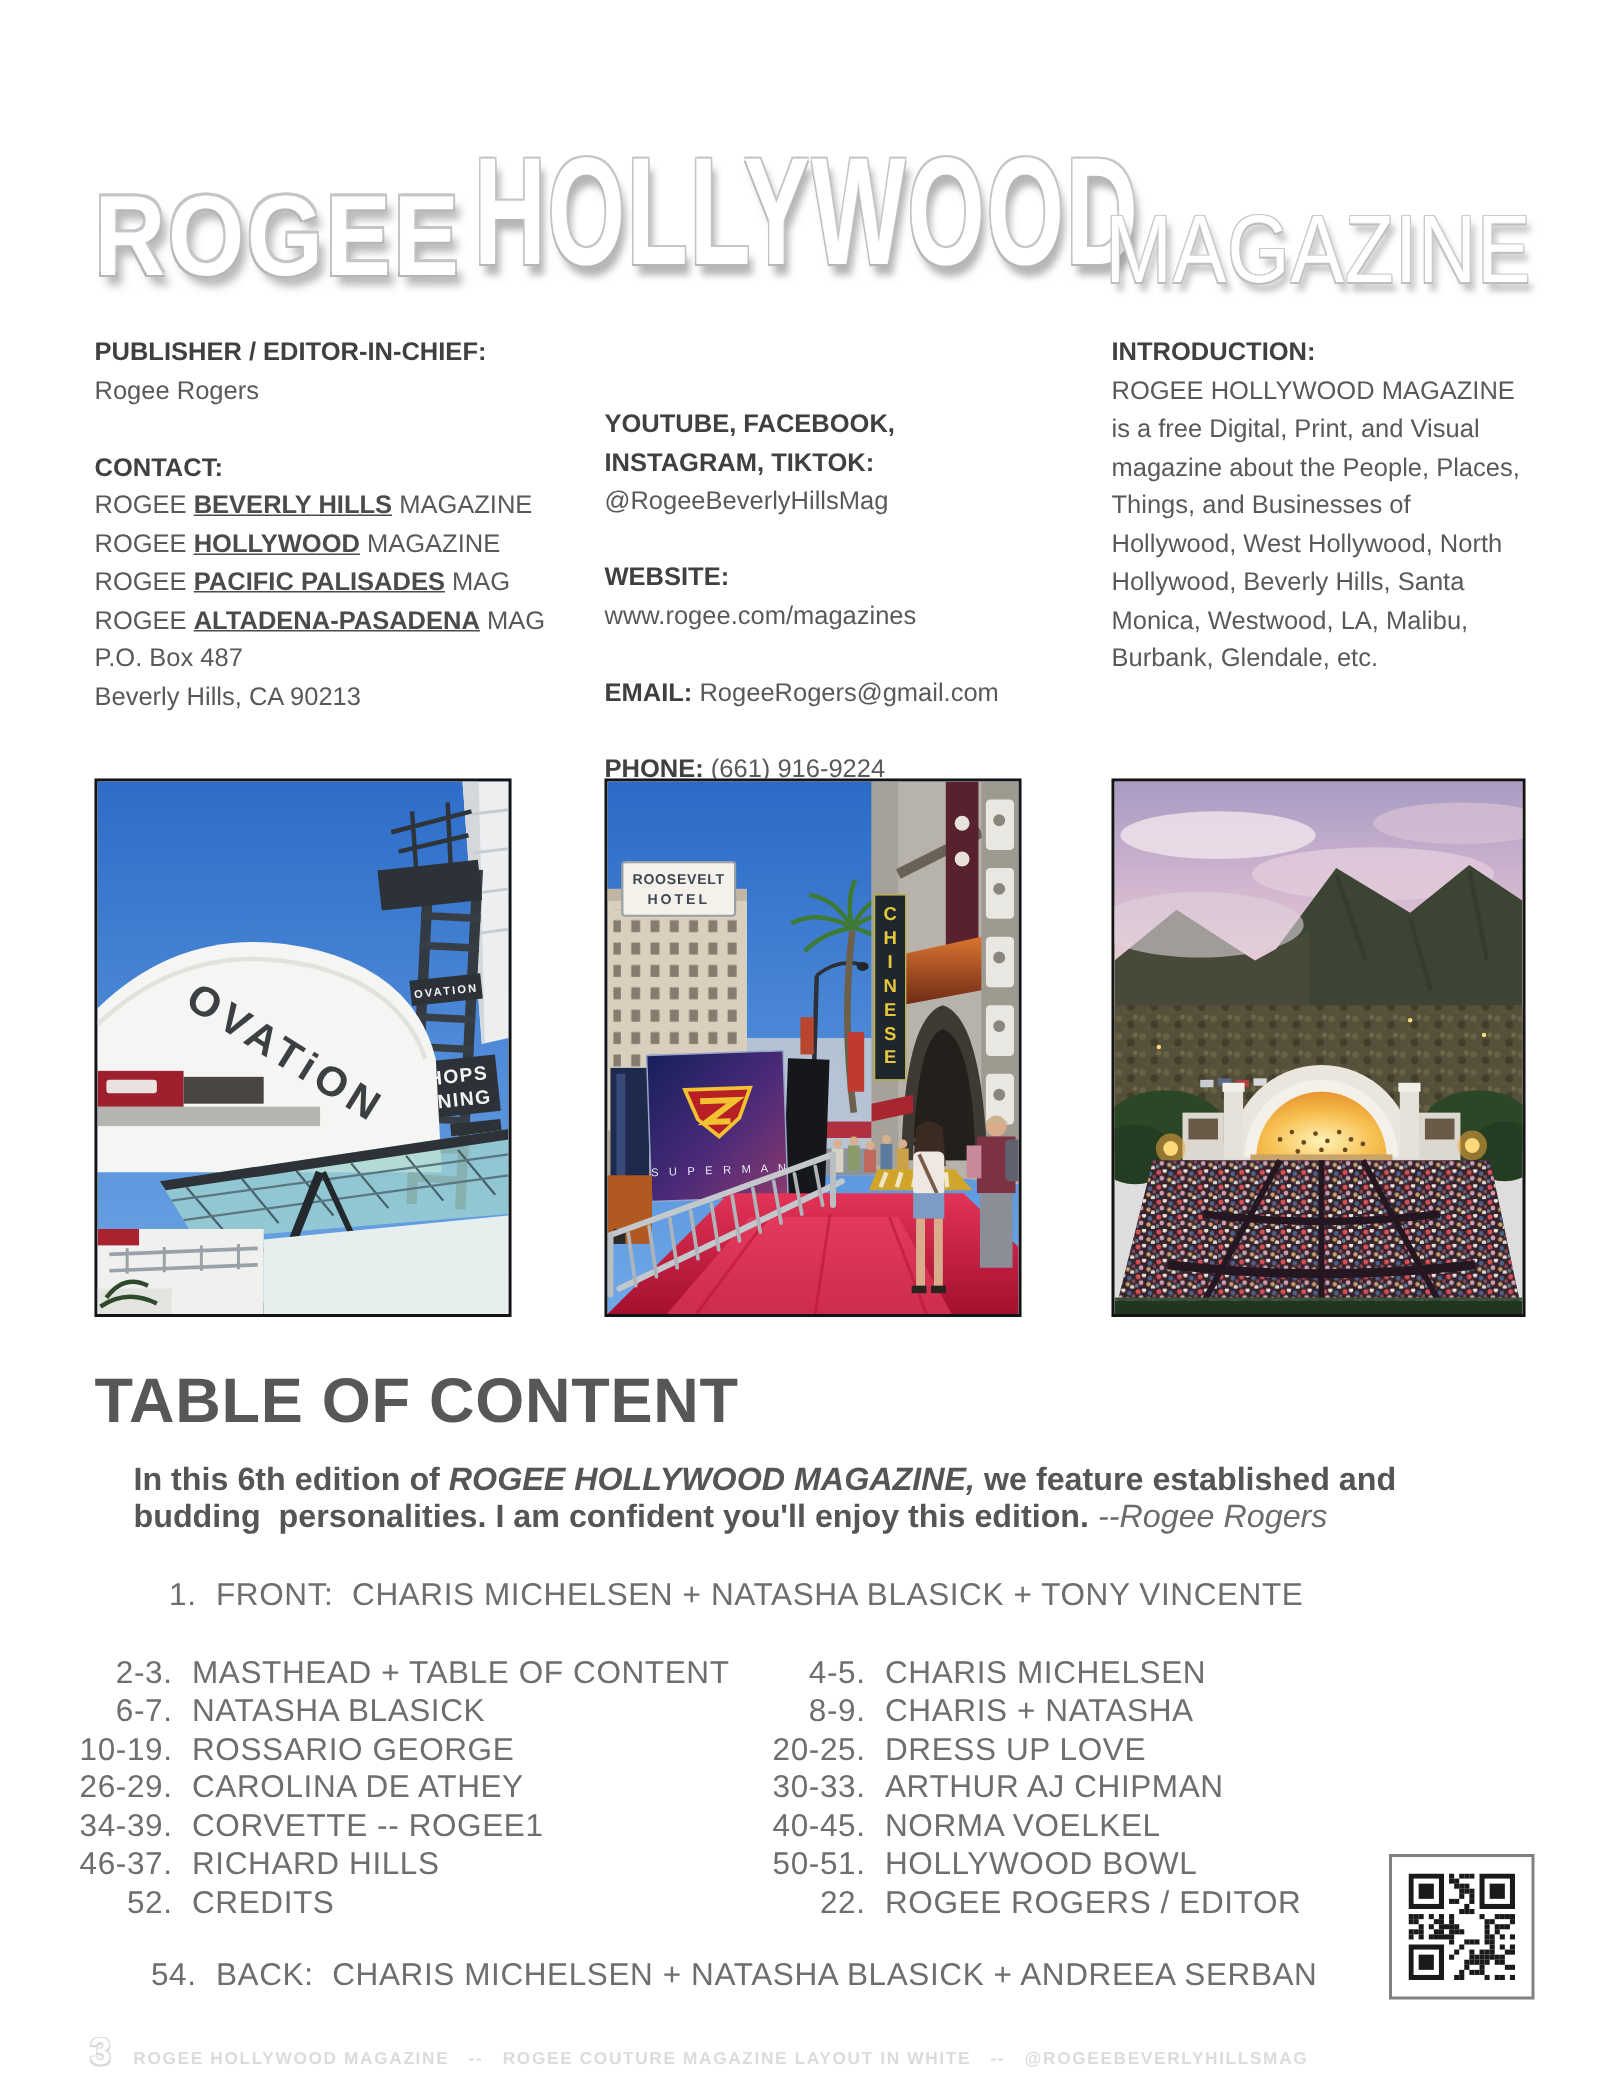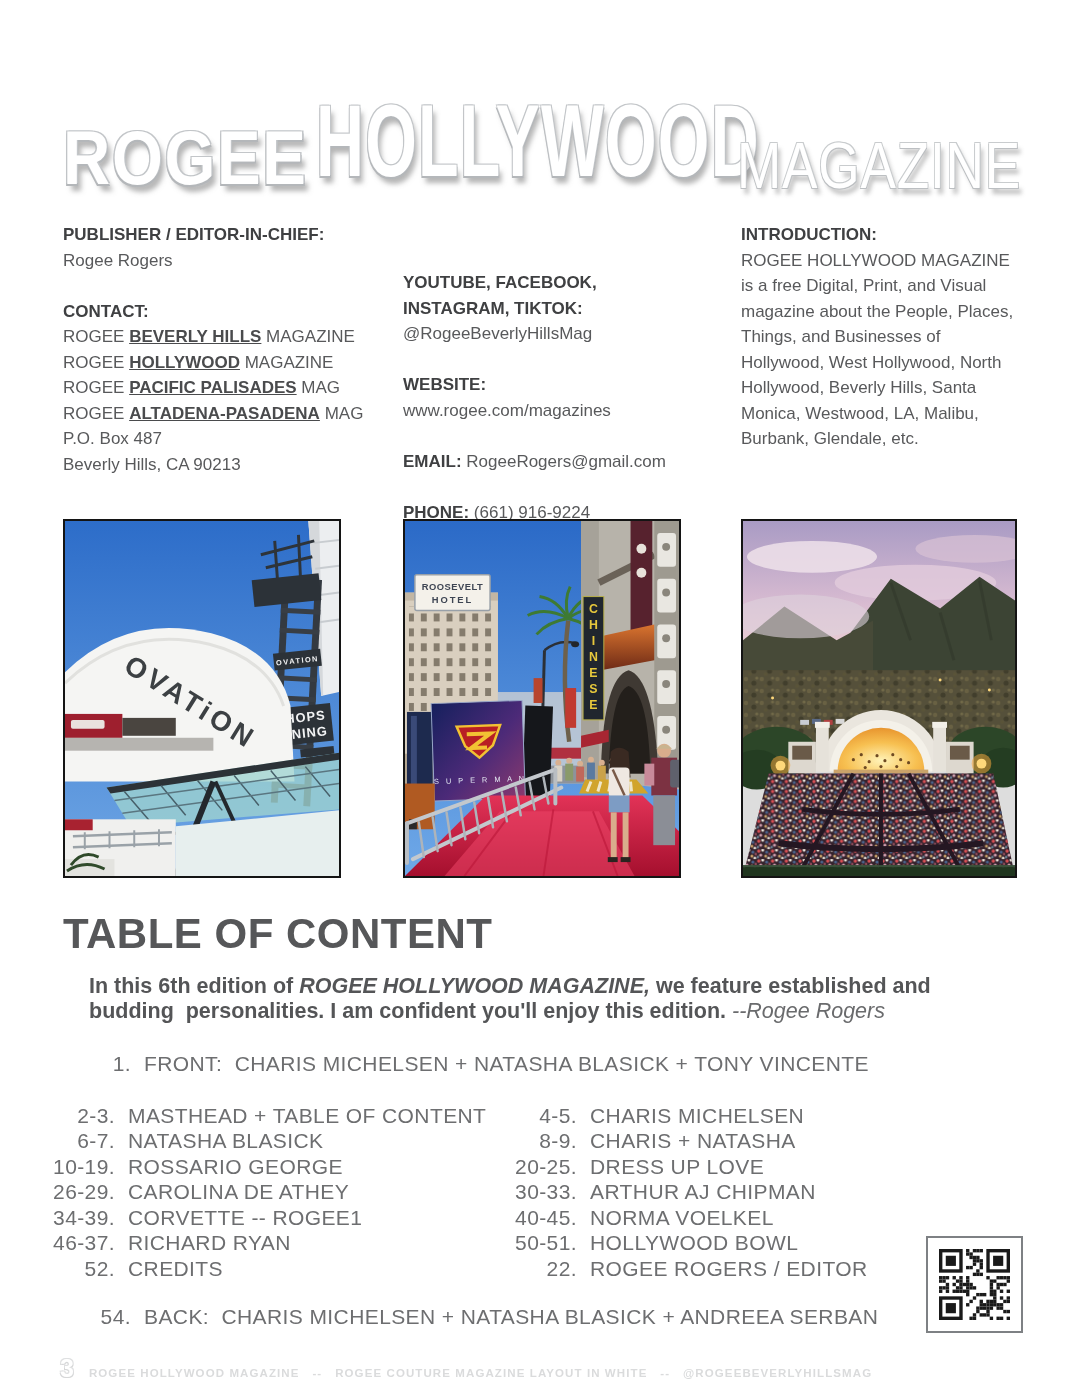--- a/index.html
+++ b/index.html
@@ -453,21 +453,21 @@
   <div class="toc-row front-line">
     <span class="num">1.</span><span class="toc-label">FRONT:  CHARIS MICHELSEN + NATASHA BLASICK + TONY VINCENTE</span>
   </div>
 
   <div class="toc-left">
     <div class="toc-row"><span class="num">2-3.</span><span>MASTHEAD + TABLE OF CONTENT</span></div>
     <div class="toc-row"><span class="num">6-7.</span><span>NATASHA BLASICK</span></div>
     <div class="toc-row"><span class="num">10-19.</span><span>ROSSARIO GEORGE</span></div>
     <div class="toc-row"><span class="num">26-29.</span><span>CAROLINA DE ATHEY</span></div>
     <div class="toc-row"><span class="num">34-39.</span><span>CORVETTE -- ROGEE1</span></div>
-    <div class="toc-row"><span class="num">46-37.</span><span>RICHARD RYAN</span></div>
+    <div class="toc-row"><span class="num">46-37.</span><span>RICHARD HILLS</span></div>
     <div class="toc-row"><span class="num">52.</span><span>CREDITS</span></div>
   </div>
 
   <div class="toc-right">
     <div class="toc-row"><span class="num">4-5.</span><span>CHARIS MICHELSEN</span></div>
     <div class="toc-row"><span class="num">8-9.</span><span>CHARIS + NATASHA</span></div>
     <div class="toc-row"><span class="num">20-25.</span><span>DRESS UP LOVE</span></div>
     <div class="toc-row"><span class="num">30-33.</span><span>ARTHUR AJ CHIPMAN</span></div>
     <div class="toc-row"><span class="num">40-45.</span><span>NORMA VOELKEL</span></div>
     <div class="toc-row"><span class="num">50-51.</span><span>HOLLYWOOD BOWL</span></div>

